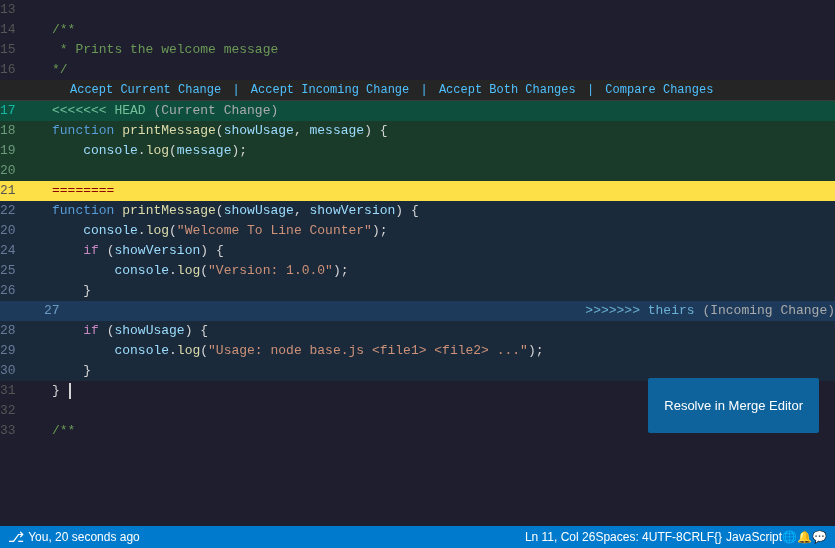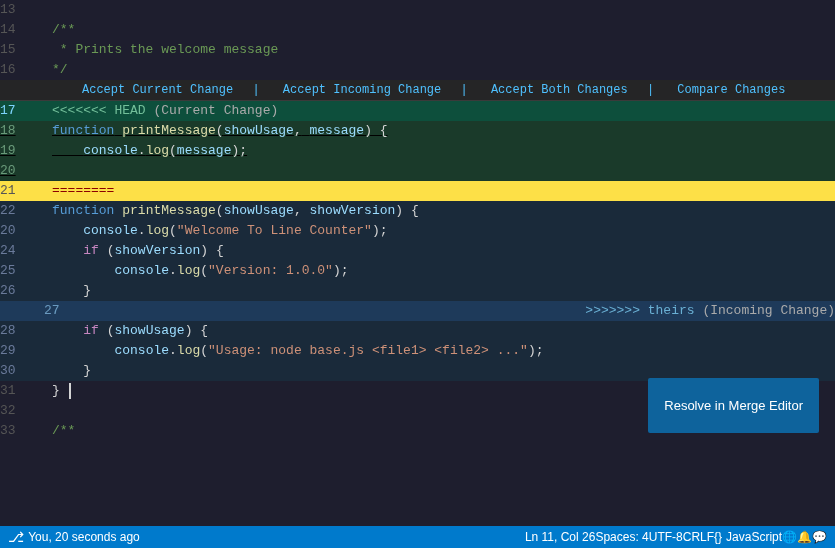--- a/index.html
+++ b/index.html
@@ -26,21 +26,20 @@
       background: #252526;
       color: #ccc;
       font-size: 12px;
       padding: 3px 70px;
       border-bottom: 1px solid #3a3a3a;
       white-space: nowrap;
     }
     .conflict-action-bar span {
       color: #4fc1ff;
       cursor: pointer;
-      margin-left: 12px;
     }
     .conflict-sep {
       color: #666;
       margin: 0 4px;
     }
 
     
     .code-area {
       position: relative;
       background: #1e1e2e;
@@ -67,32 +66,31 @@
       flex: 1;
       padding-left: 4px;
       line-height: 20px;
       white-space: pre;
       color: #d4d4d4;
     }
 
     
     .current-change {
       background: #1a3a2a;
-      text-decoration: underline;
     }
     .current-change .line-number {
       background: #1a3a2a;
       color: #6a9a7a;
     }
     .current-change-header {
       background: #0d4f3c;
     }
     .current-change-header .line-number {
       background: #0d4f3c;
-      color: #7dd3fc;
+      color: #14b8a6;
     }
     .current-change-header .line-content {
       color: #73bf9a;
     }
 
     
     .incoming-change {
       background: #1a2a3a;
     }
     .incoming-change .line-number {

